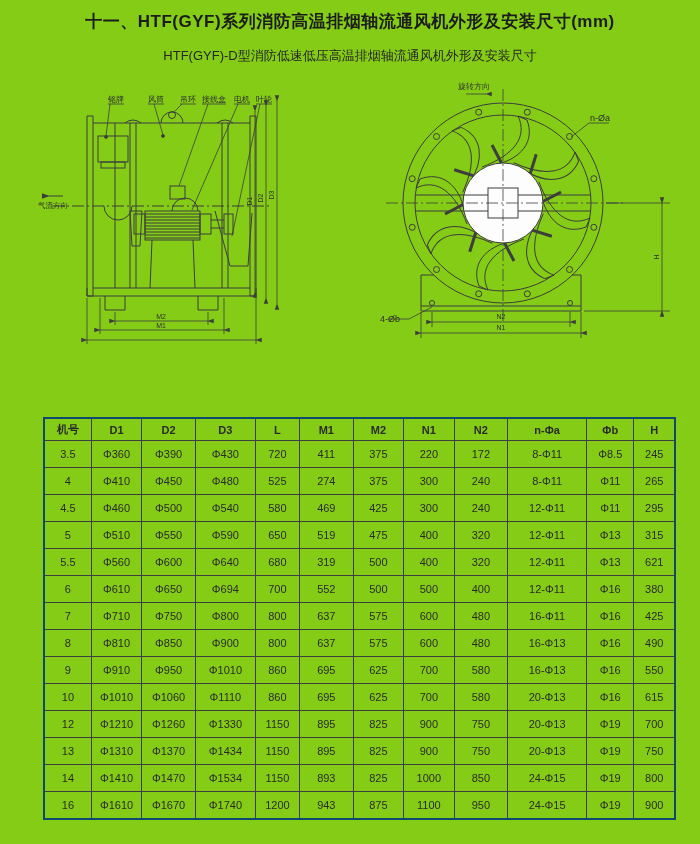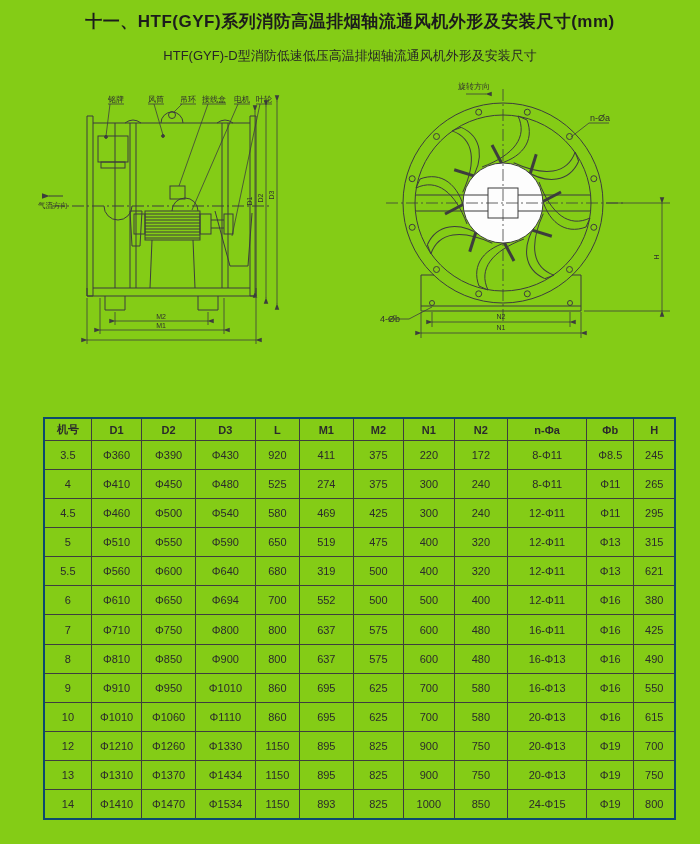--- a/index.html
+++ b/index.html
@@ -262,21 +262,21 @@
           <th>Φb</th>
           <th>H</th>
         </tr>
     </thead>
     <tbody id="table-body">
         <tr>
           <td>3.5</td>
           <td>Φ360</td>
           <td>Φ390</td>
           <td>Φ430</td>
-          <td>920</td>
+          <td>720</td>
           <td>411</td>
           <td>375</td>
           <td>220</td>
           <td>172</td>
           <td>8-Φ11</td>
           <td>Φ8.5</td>
           <td>245</td>
         </tr>
         <tr>
           <td>4</td>
@@ -439,16 +439,30 @@
           <td>Φ1534</td>
           <td>1150</td>
           <td>893</td>
           <td>825</td>
           <td>1000</td>
           <td>850</td>
           <td>24-Φ15</td>
           <td>Φ19</td>
           <td>800</td>
         </tr>
+        <tr>
+          <td>16</td>
+          <td>Φ1610</td>
+          <td>Φ1670</td>
+          <td>Φ1740</td>
+          <td>1200</td>
+          <td>943</td>
+          <td>875</td>
+          <td>1100</td>
+          <td>950</td>
+          <td>24-Φ15</td>
+          <td>Φ19</td>
+          <td>900</td>
+        </tr>
       </tbody>
   </table>
 
 </div>
 
 </body></html>

